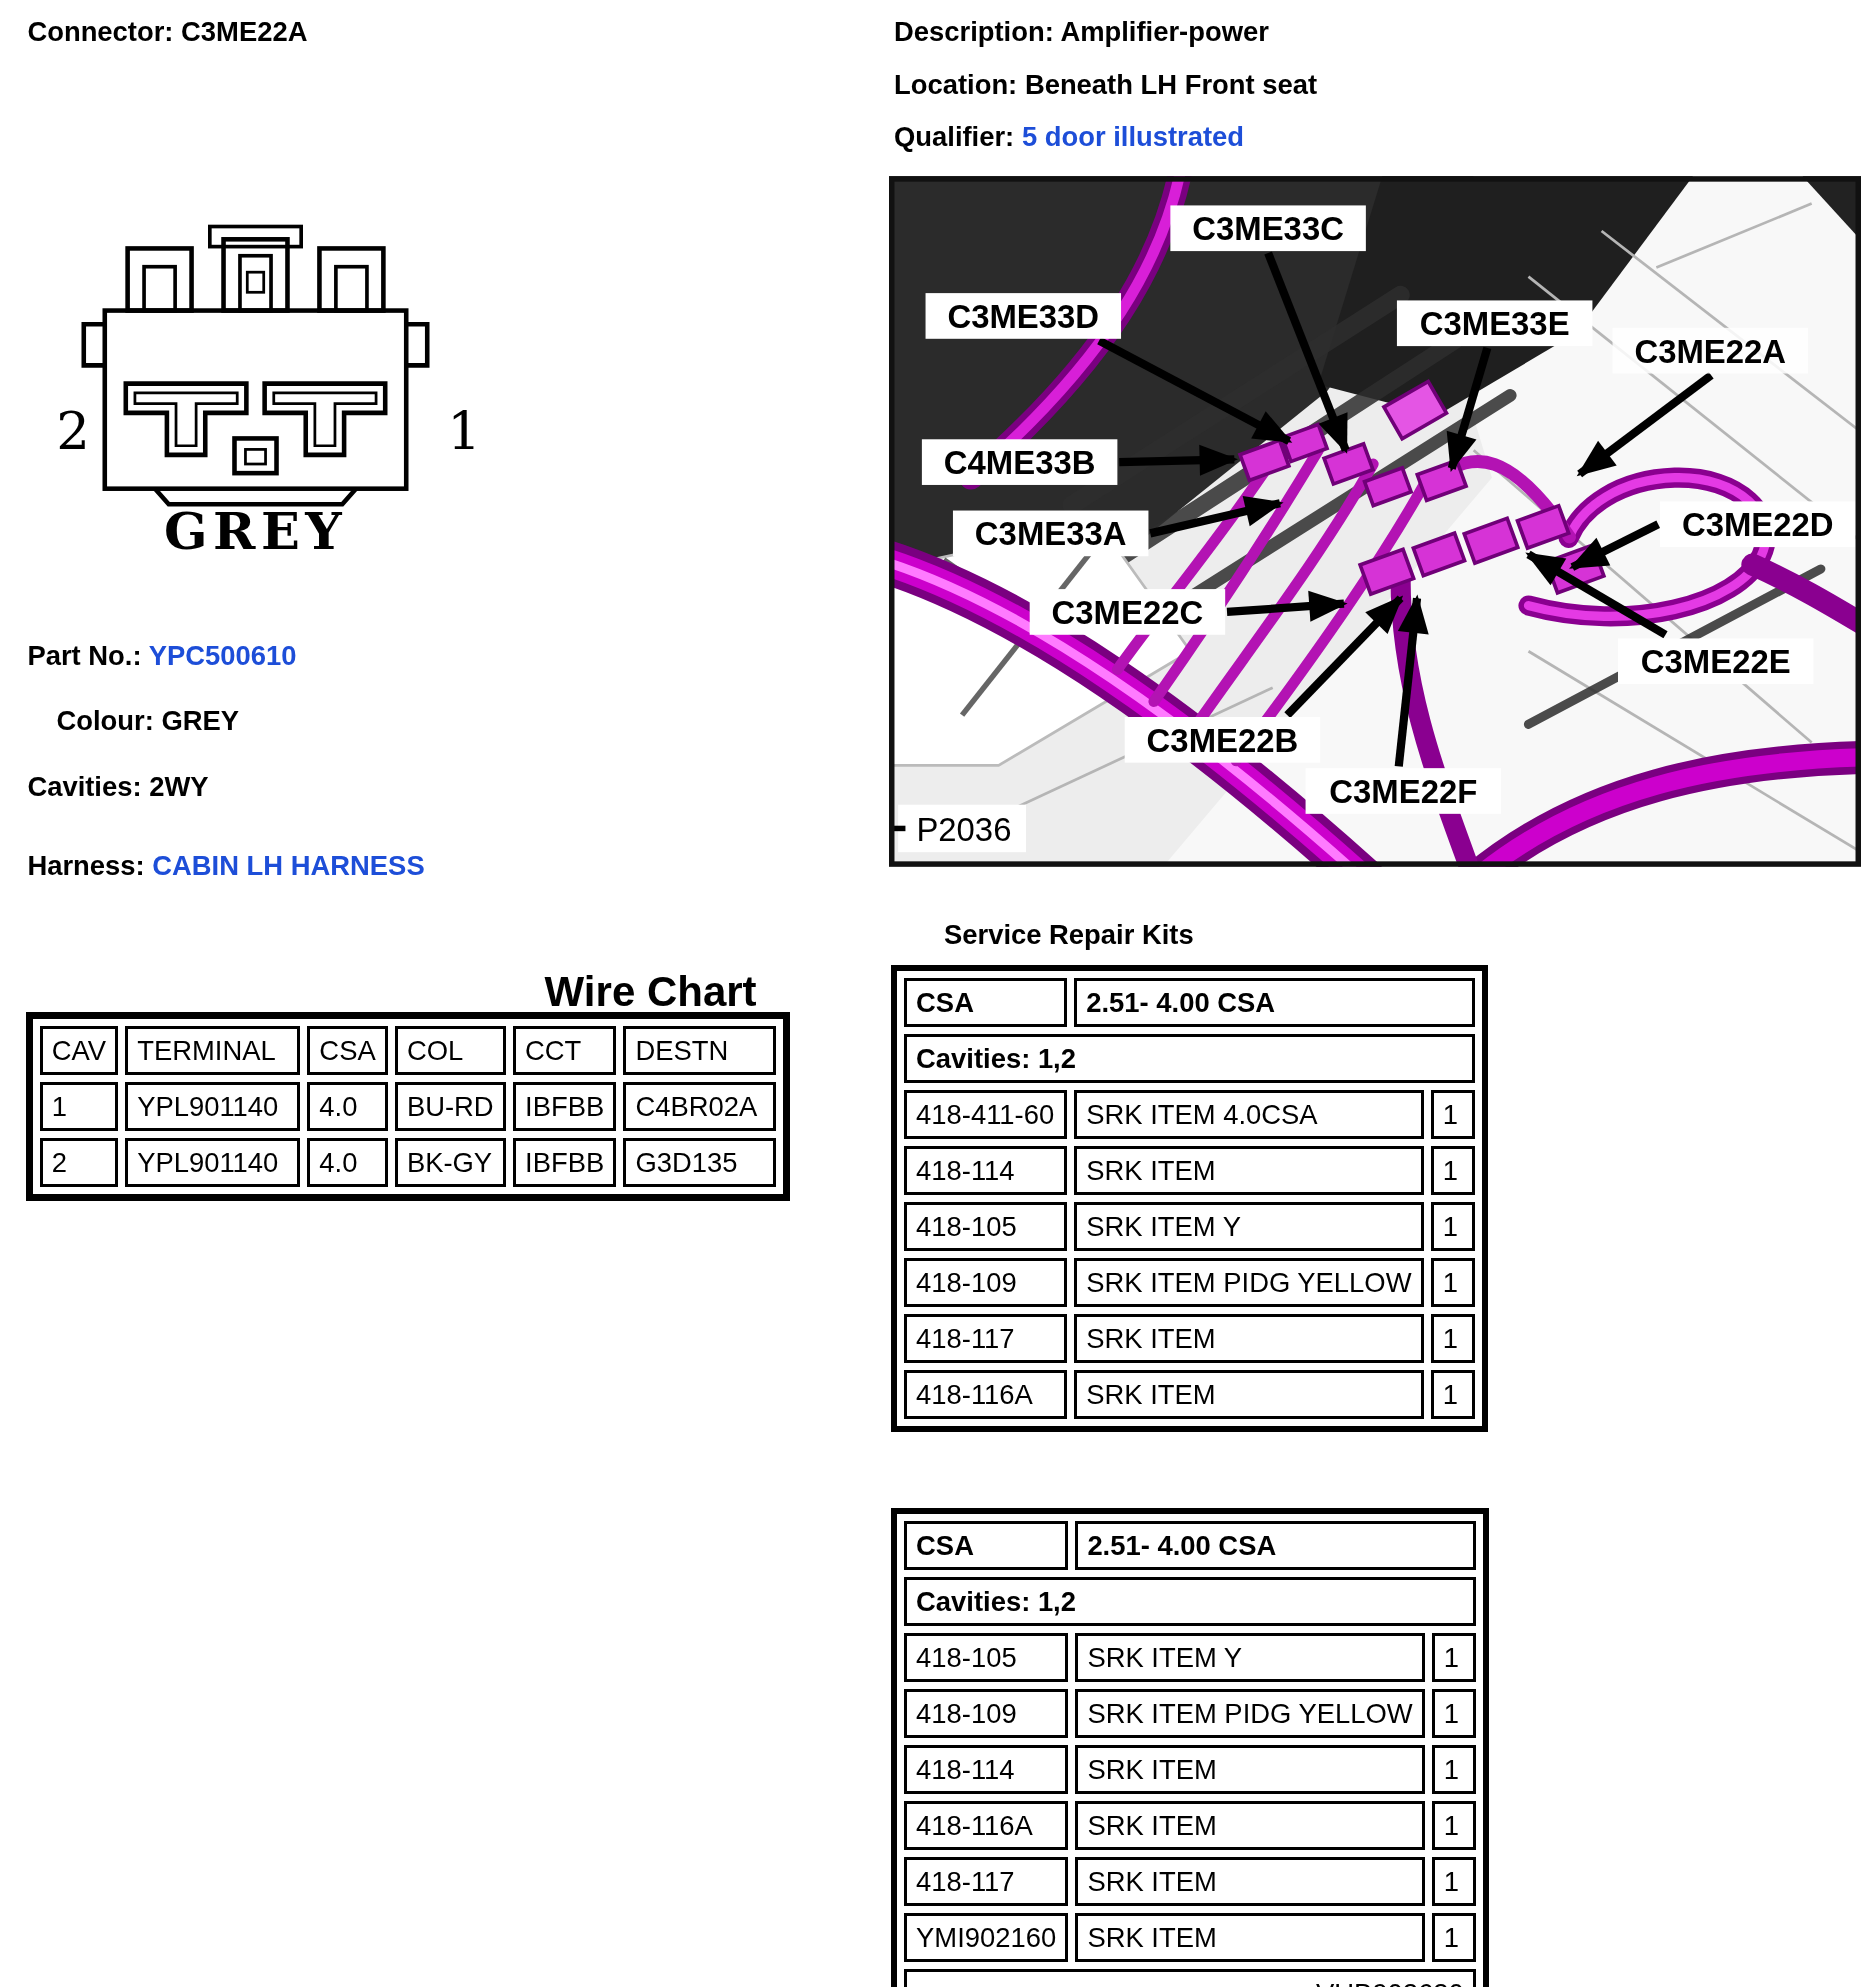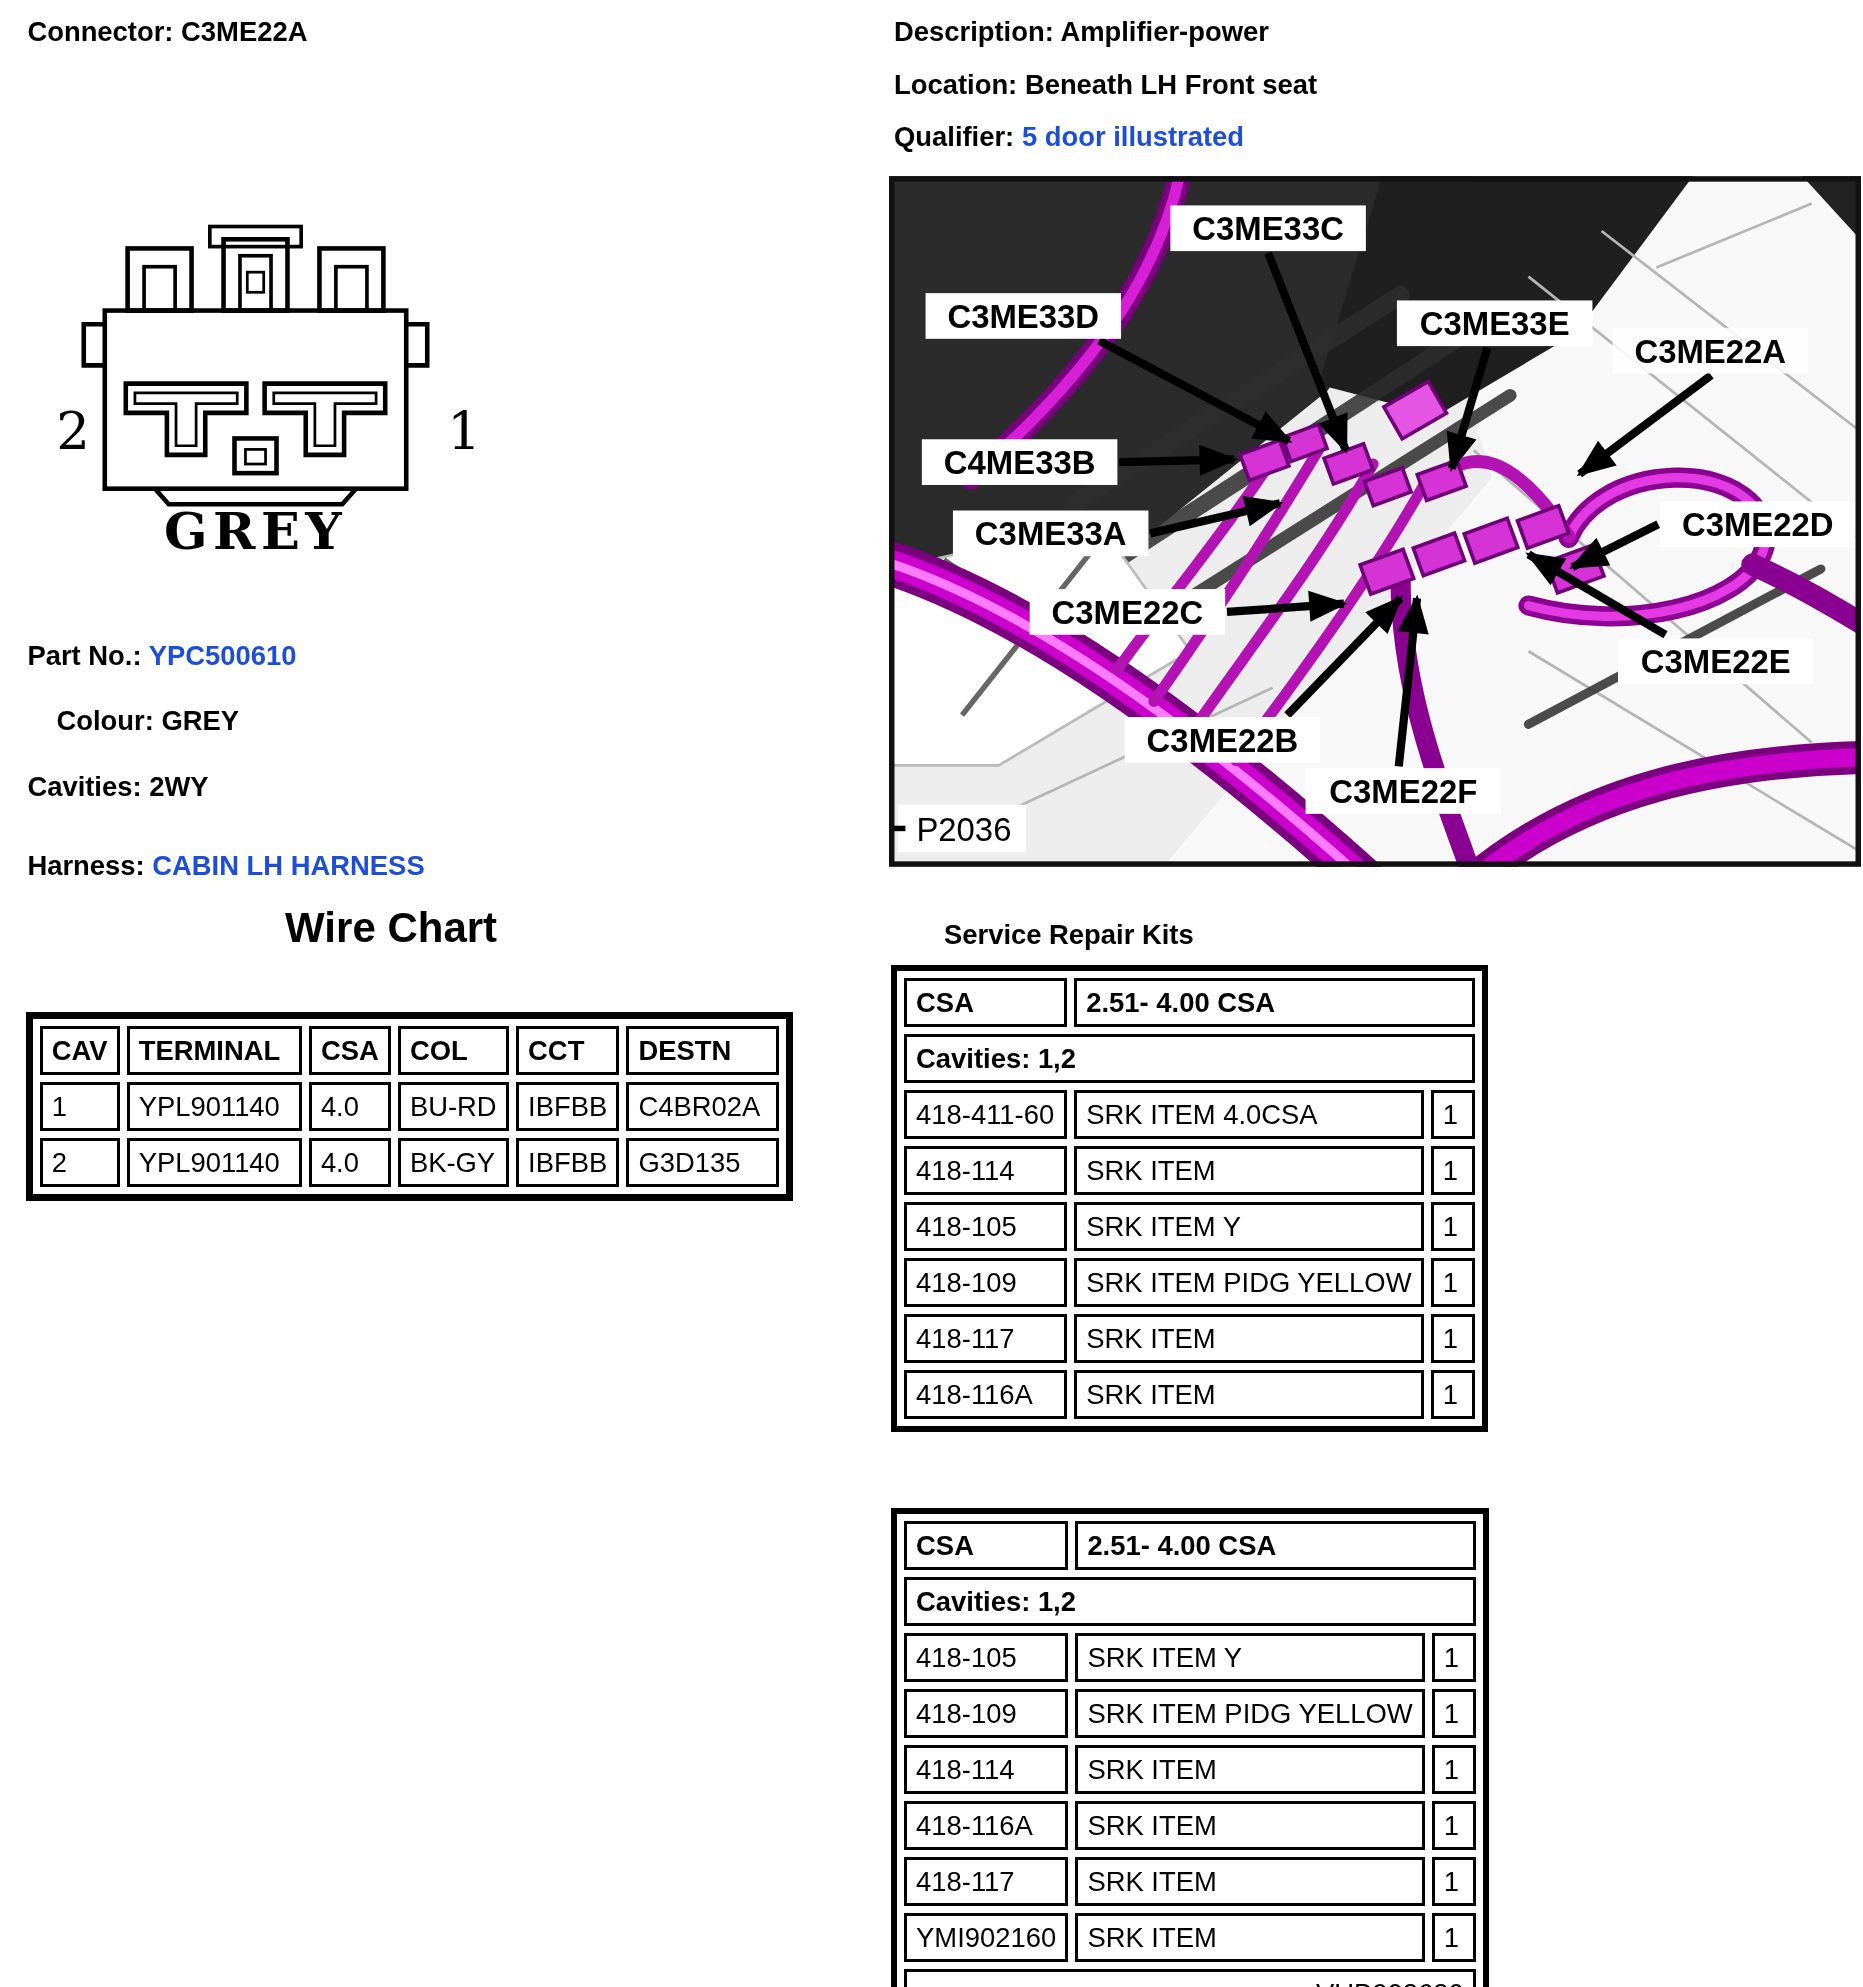--- a/index.html
+++ b/index.html
@@ -2,27 +2,27 @@
 <html style="font-size:14.6px"><head>
 <meta charset="utf-8">
 <style>
   html,body{margin:0;padding:0;background:#ffffff;}
   .page{position:relative;width:1501px;height:1987px;background:#ffffff;
         font-family:"Liberation Sans",sans-serif;color:#000;}
   .line{position:absolute;font-size:27.4px;font-weight:bold;white-space:nowrap;}
   .green{color:#1d4ed8;}
   .caption-grey{position:absolute;font-family:"DejaVu Serif","Liberation Serif",serif;
         font-size:51px;font-weight:600;letter-spacing:5.5px;}
-  .wc-title{position:absolute;left:25.6px;top:904px;width:731px;text-align:center;
+  .wc-title{position:absolute;left:25.6px;top:968px;width:731px;text-align:right;
         font-size:42px;font-weight:bold;}
   table{border-collapse:separate;background:#fff;}
   .wire-table{position:absolute;left:25.6px;top:1012px;border:7.3px solid #000;border-spacing:7.3px;}
   .wire-table th,.wire-table td{border:3.7px solid #000;font-size:27.4px;padding:5.5px 9.1px;
         white-space:nowrap;text-align:left;vertical-align:middle;font-family:"Liberation Sans",sans-serif;}
-  .wire-table th{font-weight:bold;}
+  .wire-table th{font-weight:normal;}
   .srk-heading{position:absolute;left:944px;top:919px;font-size:27.4px;font-weight:bold;}
   .srk-table{border:6.4px solid #000;border-spacing:7.3px;position:absolute;left:891px;}
   .srk-t1{top:965px;}
   .srk-t2{top:1508px;}
   .srk-table td{border:3.7px solid #000;font-size:27.4px;padding:5.5px 9.1px;white-space:nowrap;
         vertical-align:middle;font-family:"Liberation Sans",sans-serif;}
   .srk-table td.part{width:139px;}
   .srk-table td.desc{width:314px;}
   .srk-table td.qty{width:20px;}
   .srk-table tr.head td{font-weight:bold;}

